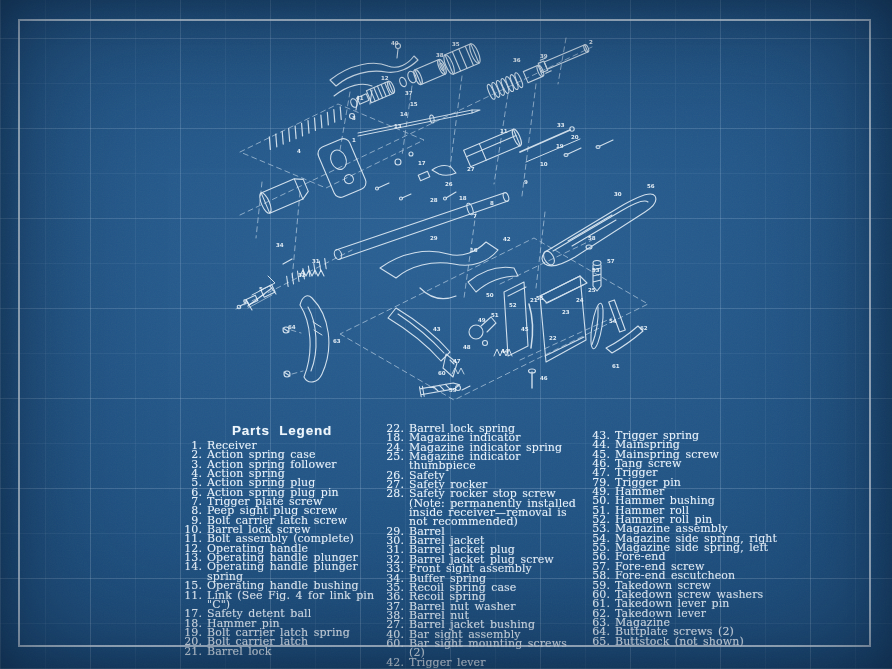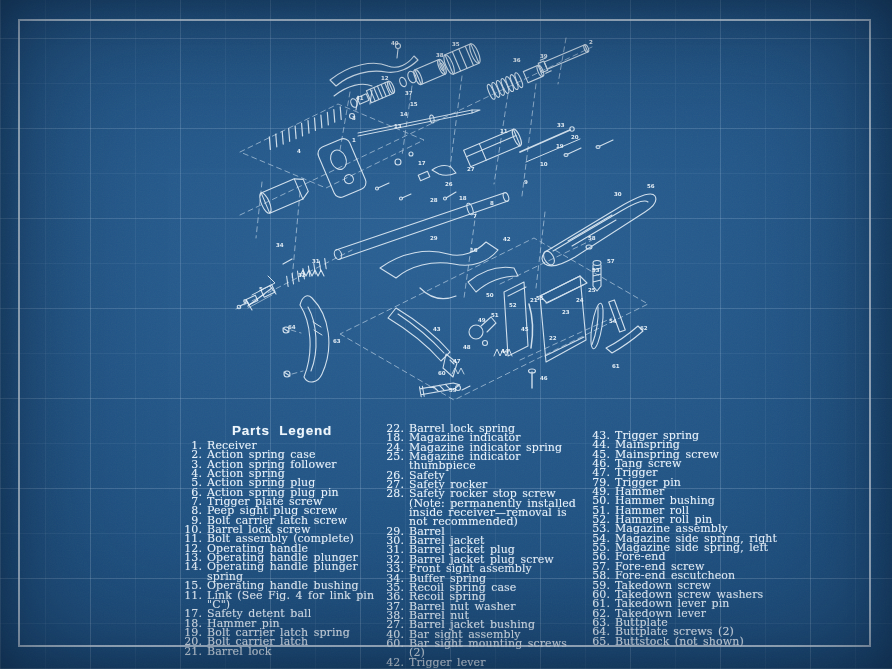--- a/index.html
+++ b/index.html
@@ -579,21 +579,21 @@
         <div class="row">
           <span class="num">61.</span>
           <span class="lbl">Takedown lever pin</span>
         </div>
         <div class="row">
           <span class="num">62.</span>
           <span class="lbl">Takedown lever</span>
         </div>
         <div class="row">
           <span class="num">63.</span>
-          <span class="lbl">Buttplate</span>
+          <span class="lbl">Magazine</span>
         </div>
         <div class="row">
           <span class="num">64.</span>
           <span class="lbl">Buttplate screws (2)</span>
         </div>
         <div class="row">
           <span class="num">65.</span>
           <span class="lbl">Buttstock (not shown)</span>
         </div>
       </div>

